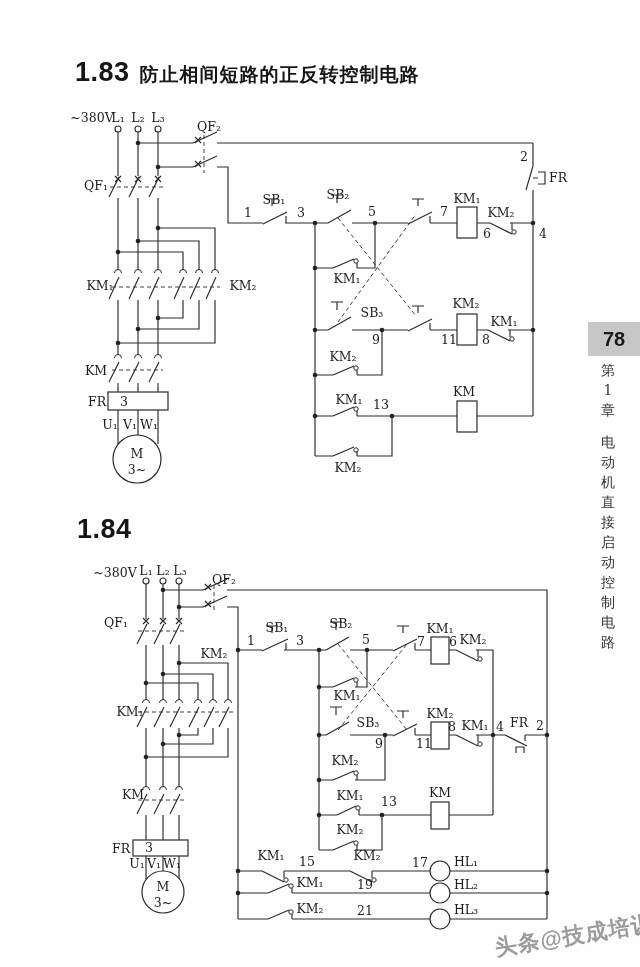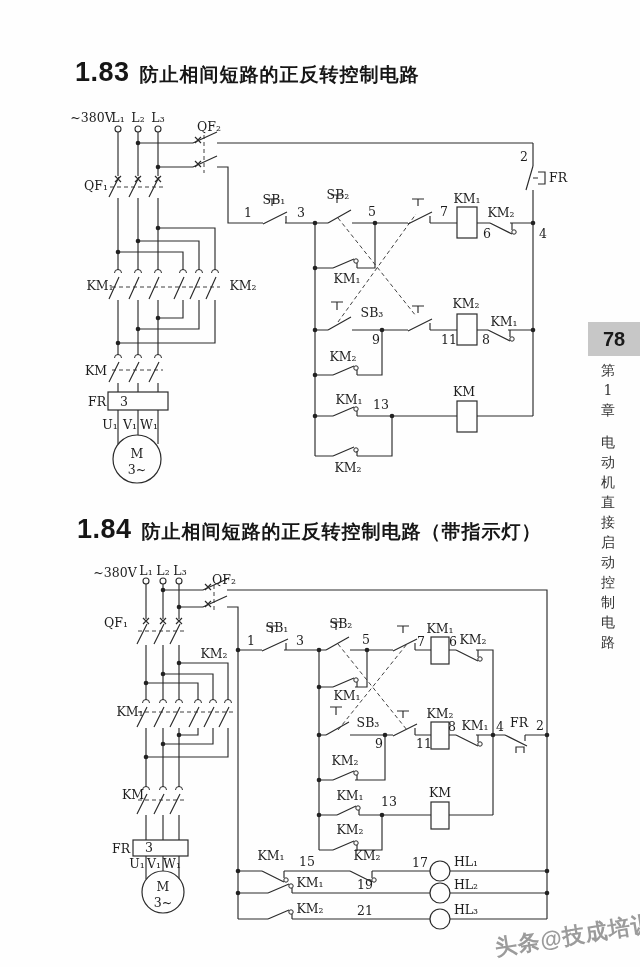--- a/index.html
+++ b/index.html
@@ -42,21 +42,20 @@
 
 <div class="page">
 
   <div class="section-title" style="left:75px;top:57px;">
     <span class="section-number">1.83</span>
     <span class="section-text">防止相间短路的正反转控制电路</span>
   </div>
 
   <div class="section-title" style="left:77px;top:514px;">
     <span class="section-number">1.84</span>
-    <span class="section-text">防止相间短路的正反转控制电路（带指示灯）</span>
   </div>
 
   <svg class="circuits" width="640" height="967" viewBox="0 0 640 967">
 
     <g>
 
       <path class="wire" d="
         M118,132 V176 M118,198 V270 M118,300 V355 M118,383 V392
         M138,132 V176 M138,198 V270 M138,300 V355 M138,383 V392
         M158,132 V176 M158,198 V270 M158,300 V355 M158,383 V392

